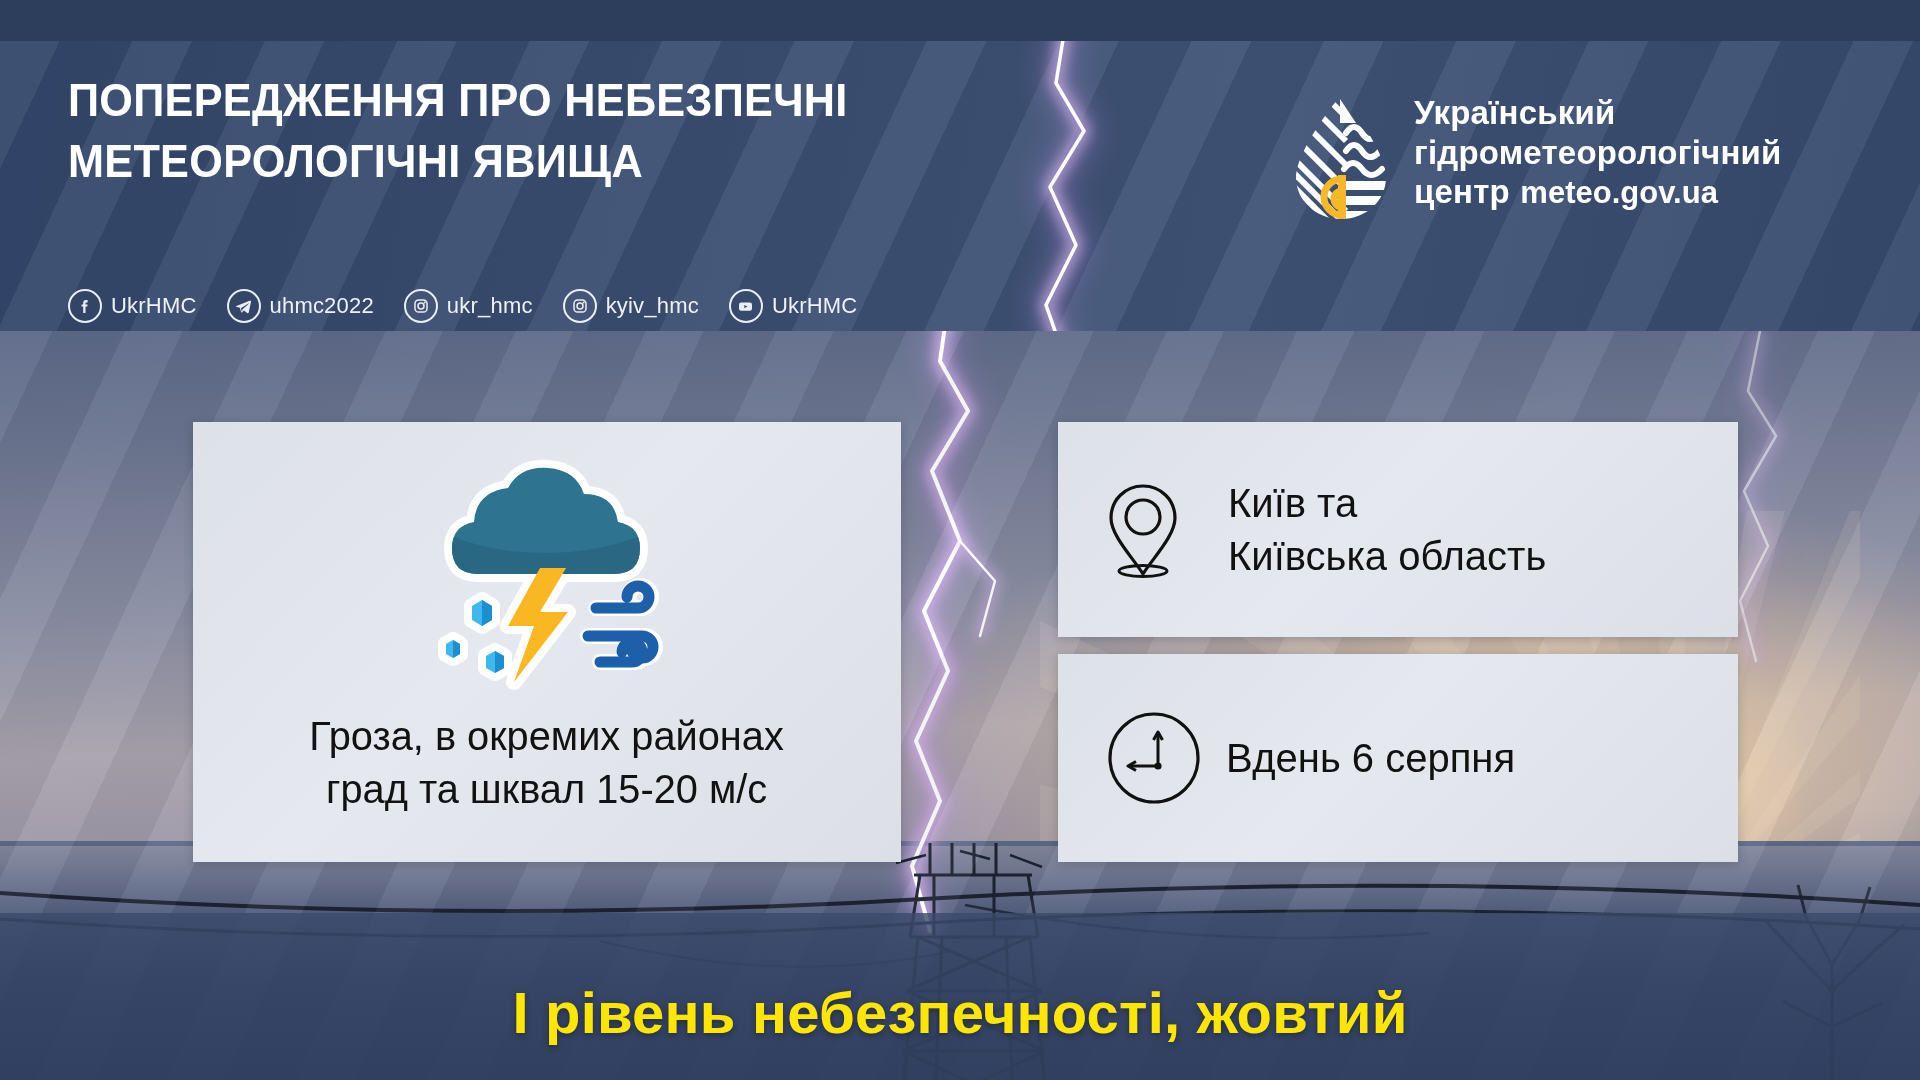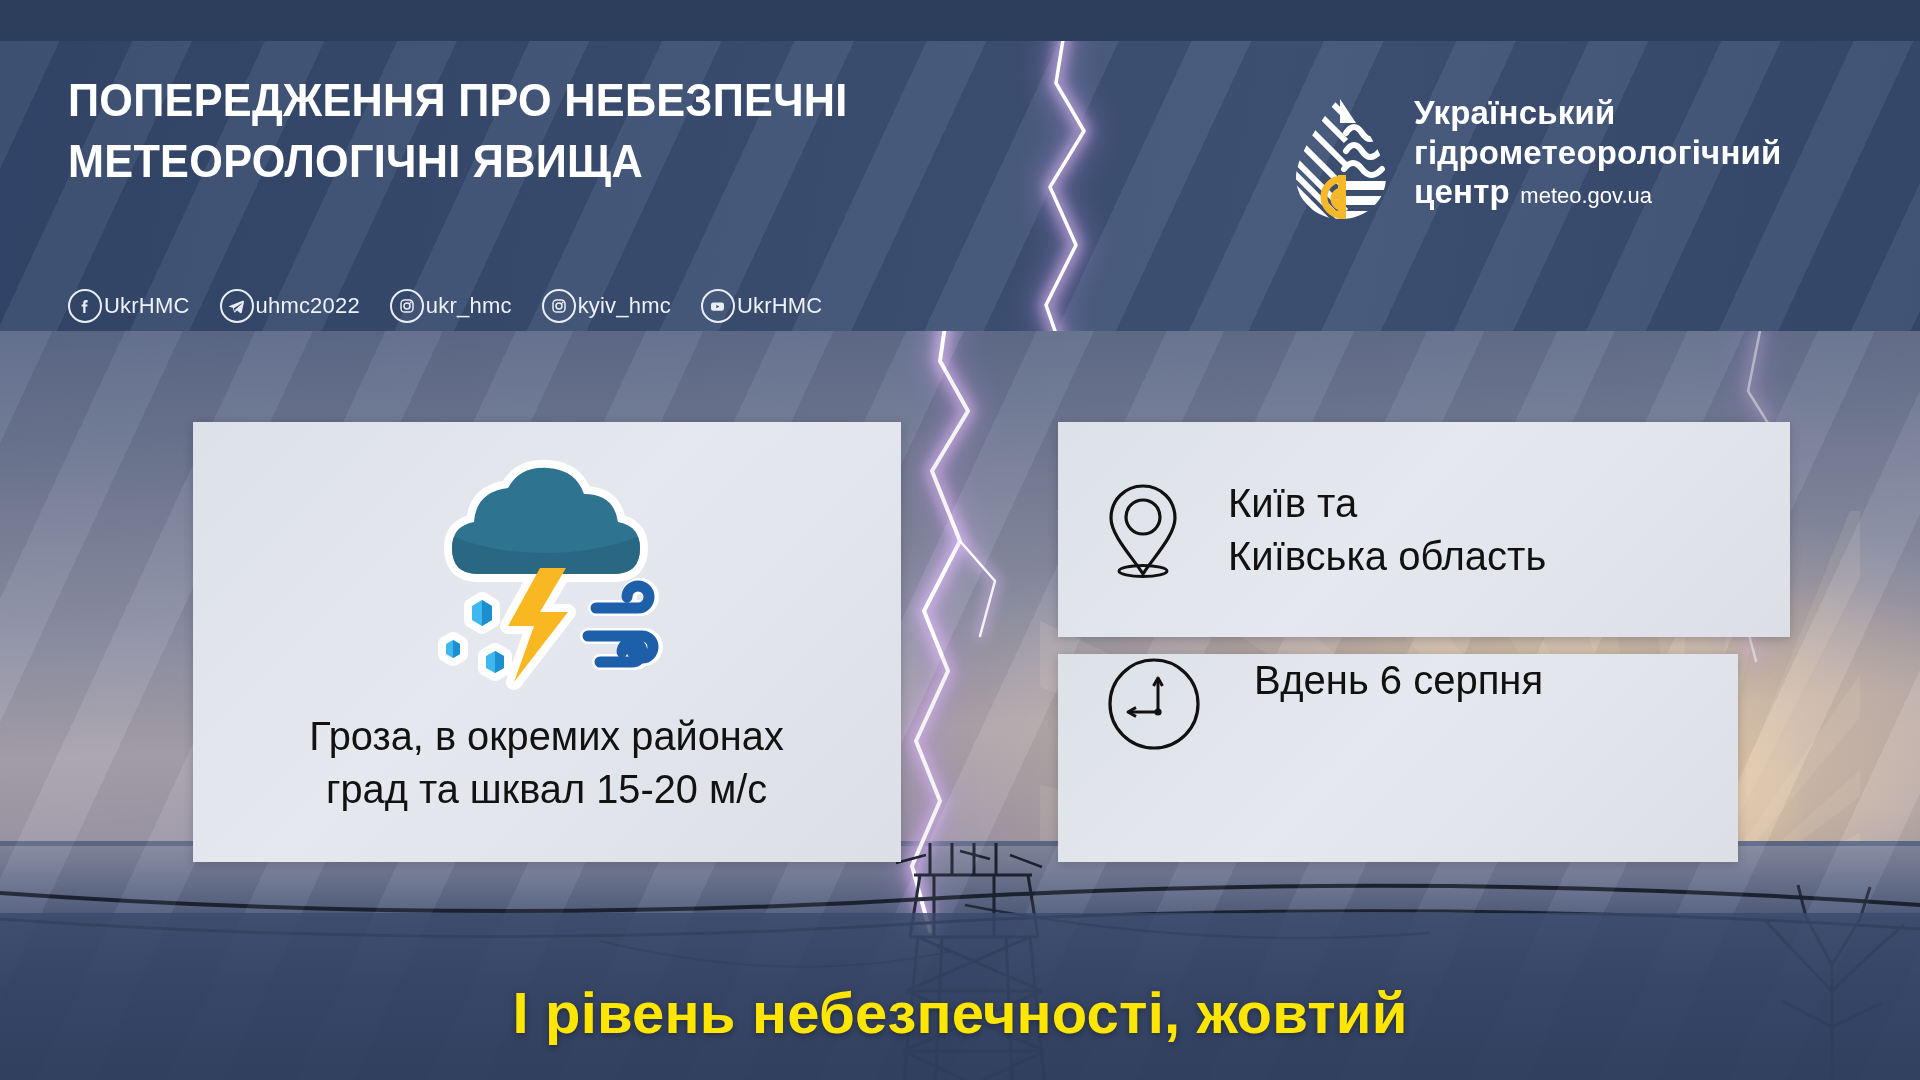--- a/index.html
+++ b/index.html
@@ -87,64 +87,64 @@
     letter-spacing: 0.3px;
     transform: scaleX(0.92); transform-origin: left top;
     text-transform: uppercase;
     white-space: pre-line;
   }
 
   .socials {
     position: absolute; left: 68px; top: 248px;
     display: flex; align-items: center; gap: 30px;
   }
-  .social { display: flex; align-items: center; gap: 2px; }
+  .social { display: flex; align-items: center; gap: 9px; }
   .social .circ {
     width: 34px; height: 34px; border: 2px solid #e9edf4; border-radius: 50%;
     display: flex; align-items: center; justify-content: center; flex: none;
   }
   .social .circ svg { display: block; }
   .social .handle { color: #eef1f7; font-size: 22px; letter-spacing: .2px; }
 
   
   .logo-block {
     position: absolute; left: 1290px; top: 52px;
     display: flex; align-items: flex-start; gap: 22px;
   }
   .logo-mark { width: 102px; height: 128px; flex: none; }
   .logo-text { color: #fff; }
   .logo-name {
     font-size: 33px; font-weight: 700; line-height: 1.20; white-space: pre-line;
     letter-spacing: .2px;
   }
-  .logo-url { font-size: 22px; font-weight: 400; margin-top: 6px; padding-left: 6px; }
+  .logo-url { font-size: 31px; font-weight: 700; margin-top: 6px; padding-left: 6px; }
 
   
   .card {
     position: absolute;
     background: linear-gradient(135deg, #dde1e8 0%, #e5e8ee 45%, #dcdfe6 100%);
     box-shadow: 0 2px 10px rgba(20,26,45,0.22);
   }
   .card-left { left: 193px; top: 381px; width: 708px; height: 440px;
                display: flex; flex-direction: column; align-items: center;
                justify-content: flex-start; padding-top: 34px; }
   .storm-icon { width: 330px; height: 250px; }
   .card-left .caption {
     margin-top: 4px; text-align: center; color: #121212;
     font-size: 41px; line-height: 1.30; font-weight: 400;
     transform: scaleX(0.97); white-space: pre-line;
   }
 
   .card-region {
-    left: 1058px; top: 381px; width: 732px; height: 215px;
+    left: 1058px; top: 381px; width: 680px; height: 215px;
     display: flex; align-items: center; gap: 46px; padding-left: 46px;
   }
   .card-date {
     left: 1058px; top: 613px; width: 680px; height: 208px;
-    display: flex; align-items: flex-start; gap: 50px; padding-left: 46px;
+    display: flex; align-items: center; gap: 22px; padding-left: 46px;
   }
   .card-region .r-text, .card-date .r-text {
     color: #111; font-size: 40px; line-height: 1.32; font-weight: 400;
     white-space: pre-line;
   }
   .pin-icon { width: 78px; height: 98px; flex: none; }
   .clock-icon { width: 100px; height: 100px; flex: none; }
 
   
   .bottom-band {

